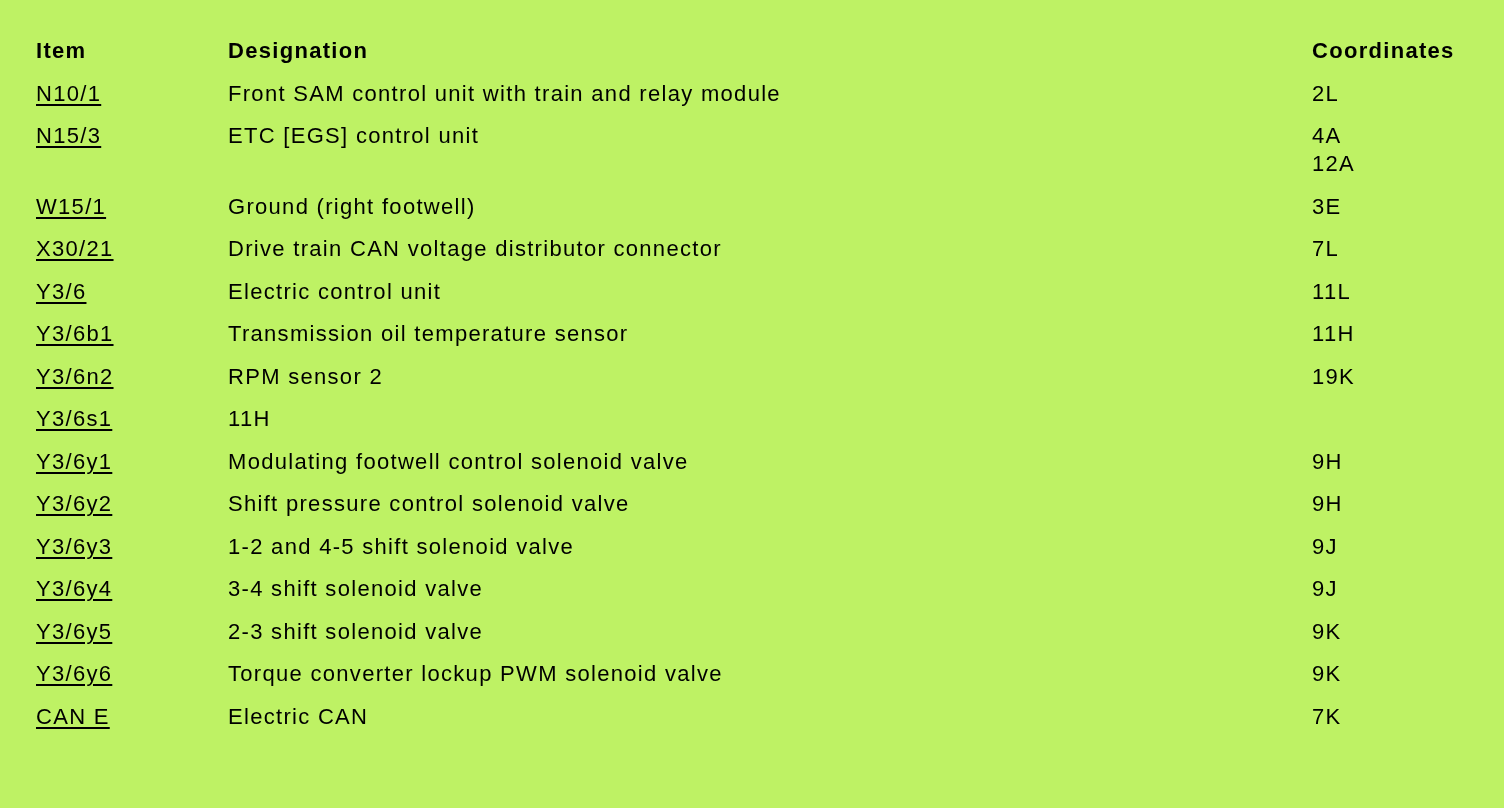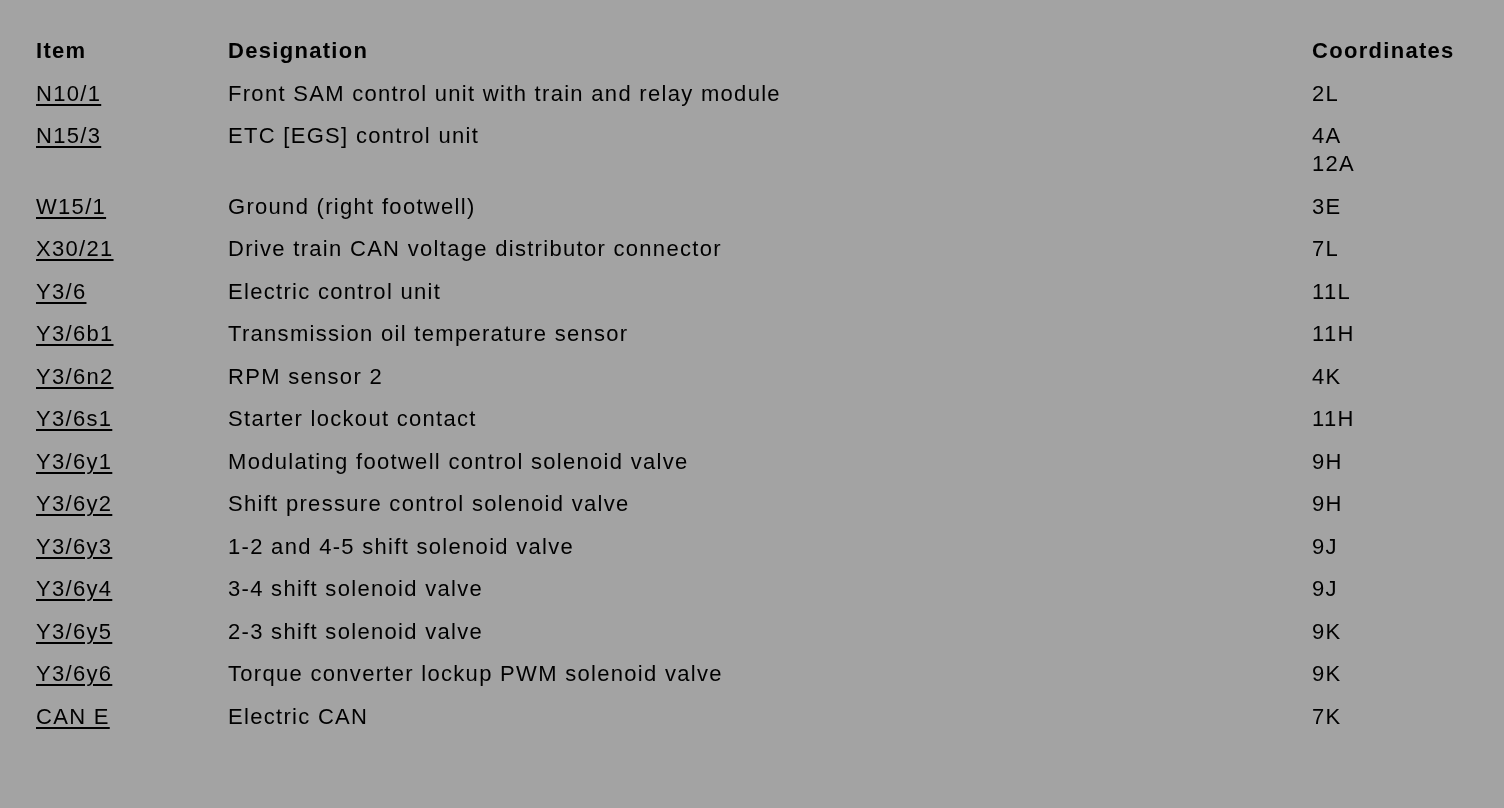--- a/index.html
+++ b/index.html
@@ -4,21 +4,21 @@
 <style>
   html, body {
     margin: 0;
     padding: 0;
     background: #ffffff;
   }
   .page {
     position: relative;
     width: 1504px;
     height: 808px;
-    background: #a3a3a3;
+    background: #bef264;
     color: #000000;
     font-family: "Liberation Sans", "DejaVu Sans", sans-serif;
     font-size: 22px;
     letter-spacing: 1.3px;
     line-height: 28px;
     overflow: hidden;
   }
   .legend-table {
     position: absolute;
     left: 36px;
@@ -115,30 +115,29 @@
           <div>11H</div>
         </div>
     </div>
 
     <div class="row">
       <div class="col-item">
         <a class="item-link" href="#">Y3/6n2</a>
       </div>
       <div class="col-designation">RPM sensor 2</div>
       <div class="col-coordinates">
-          <div>4K</div>
+          <div>19K</div>
         </div>
     </div>
 
 
     <div class="row">
       <div class="col-item">
         <a class="item-link" href="#">Y3/6s1</a>
       </div>
-      <div class="col-designation">Starter lockout contact</div>
       <div class="col-coordinates">
           <div>11H</div>
         </div>
     </div>
 
     <div class="row">
       <div class="col-item">
         <a class="item-link" href="#">Y3/6y1</a>
       </div>
       <div class="col-designation">Modulating footwell control solenoid valve</div>

